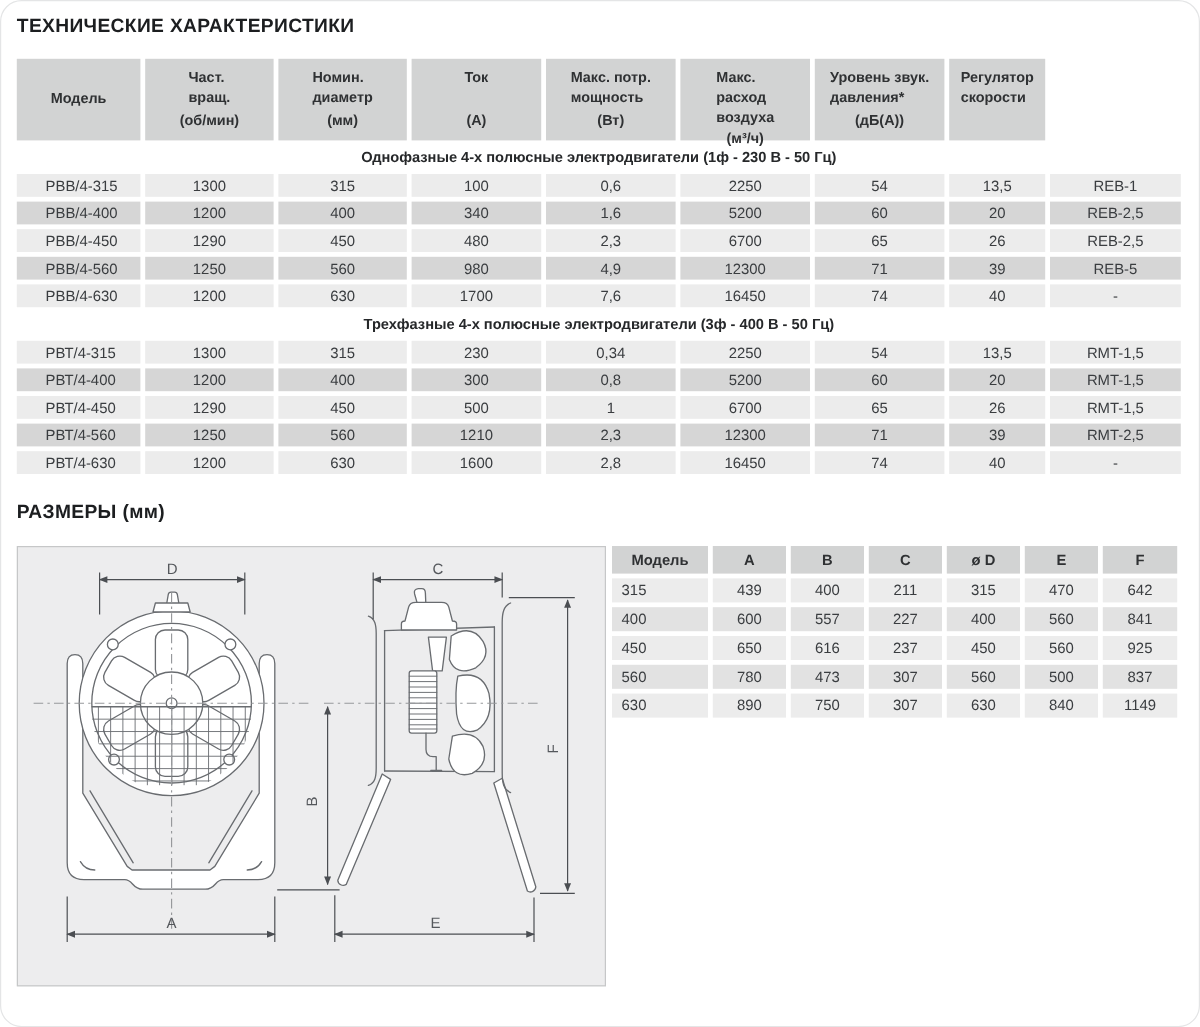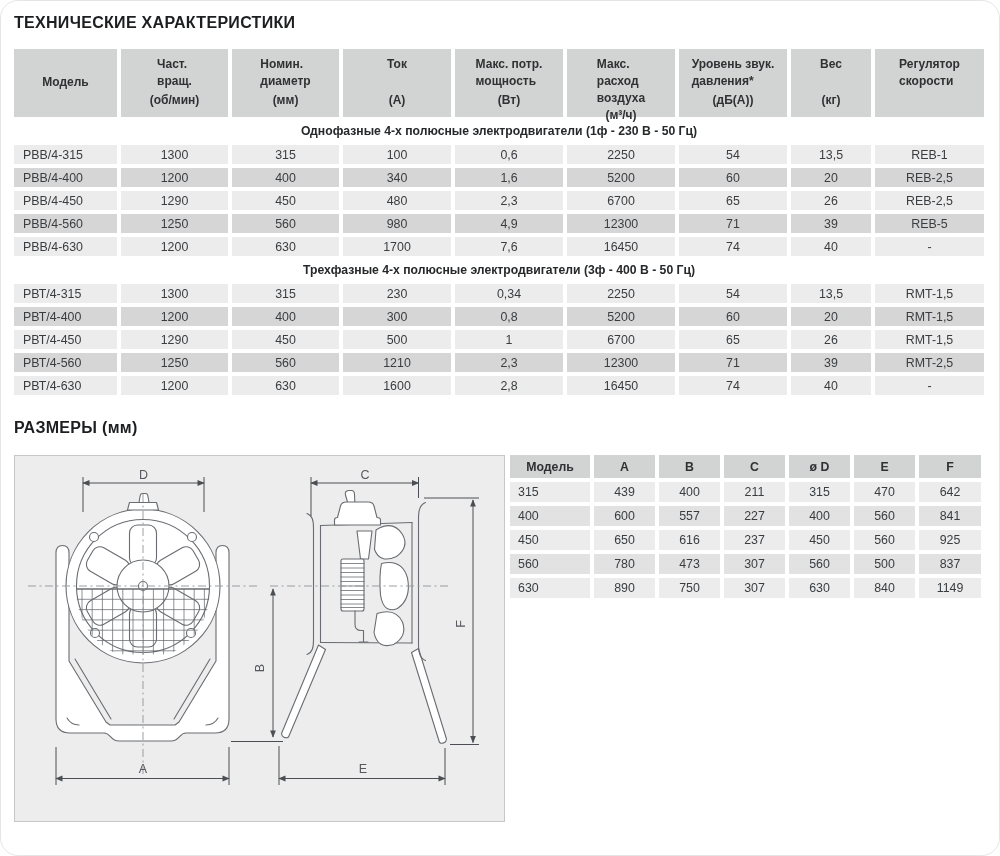--- a/index.html
+++ b/index.html
@@ -15,21 +15,21 @@
              column-gap:4px;row-gap:4px;margin:17px 14px 0 14px;}
   .shc{background:var(--hdr);display:flex;flex-direction:column;justify-content:space-between;align-items:center;
        text-align:left;height:68px;box-sizing:border-box;padding:7px 3px 8px;font-weight:bold;font-size:12px;
        line-height:1.42;color:#2f3133;}
   .hl{white-space:pre-line;}
   .hu{white-space:nowrap;}
   .shc-c{justify-content:center;}
   .ssec{grid-column:1/-1;display:flex;align-items:center;justify-content:center;height:20px;
         font-weight:bold;font-size:12.2px;color:#26282a;}
   .sdc{height:19px;display:flex;align-items:center;justify-content:center;font-size:12.4px;color:#3a3d40;}
-  .mdl{justify-content:flex-start;padding-left:9px;box-sizing:border-box;}
+  .mdl{justify-content:flex-start;padding-left:24px;box-sizing:border-box;}
   .lt{background:var(--rl);}
   .dk{background:var(--rd);}
   
   .bottom{display:flex;align-items:flex-start;margin:0 14px;gap:5px;}
   .draw-box{width:489px;height:365px;border:1px solid #c6c7c8;background:#ededee;flex:none;}
   .draw-box svg{display:block;width:489px;height:365px;}
   
   .dim-grid{display:grid;grid-template-columns:80px 61px 61px 61px 61px 61px 62px;
             column-gap:4px;row-gap:4px;flex:none;}
   .dhc{background:var(--hdr);height:23px;display:flex;align-items:center;justify-content:center;
@@ -72,24 +72,20 @@
       <div class="shc">
         <div class="hl">Макс.
 расход
 воздуха</div>
         <div class="hu">(м³/ч)</div>
       </div>
       <div class="shc">
         <div class="hl">Уровень звук.
 давления*</div>
         <div class="hu">(дБ(А))</div>
-      </div>
-      <div class="shc">
-        <div class="hl">Вес</div>
-        <div class="hu">(кг)</div>
       </div>
       <div class="shc">
         <div class="hl">Регулятор
 скорости</div>
         <div class="hu"></div>
       </div>
       <div class="ssec">Однофазные 4-х полюсные электродвигатели (1ф - 230 В - 50 Гц)</div>
       <div class="sdc lt mdl">РВВ/4-315</div>
       <div class="sdc lt">1300</div>
       <div class="sdc lt">315</div>

